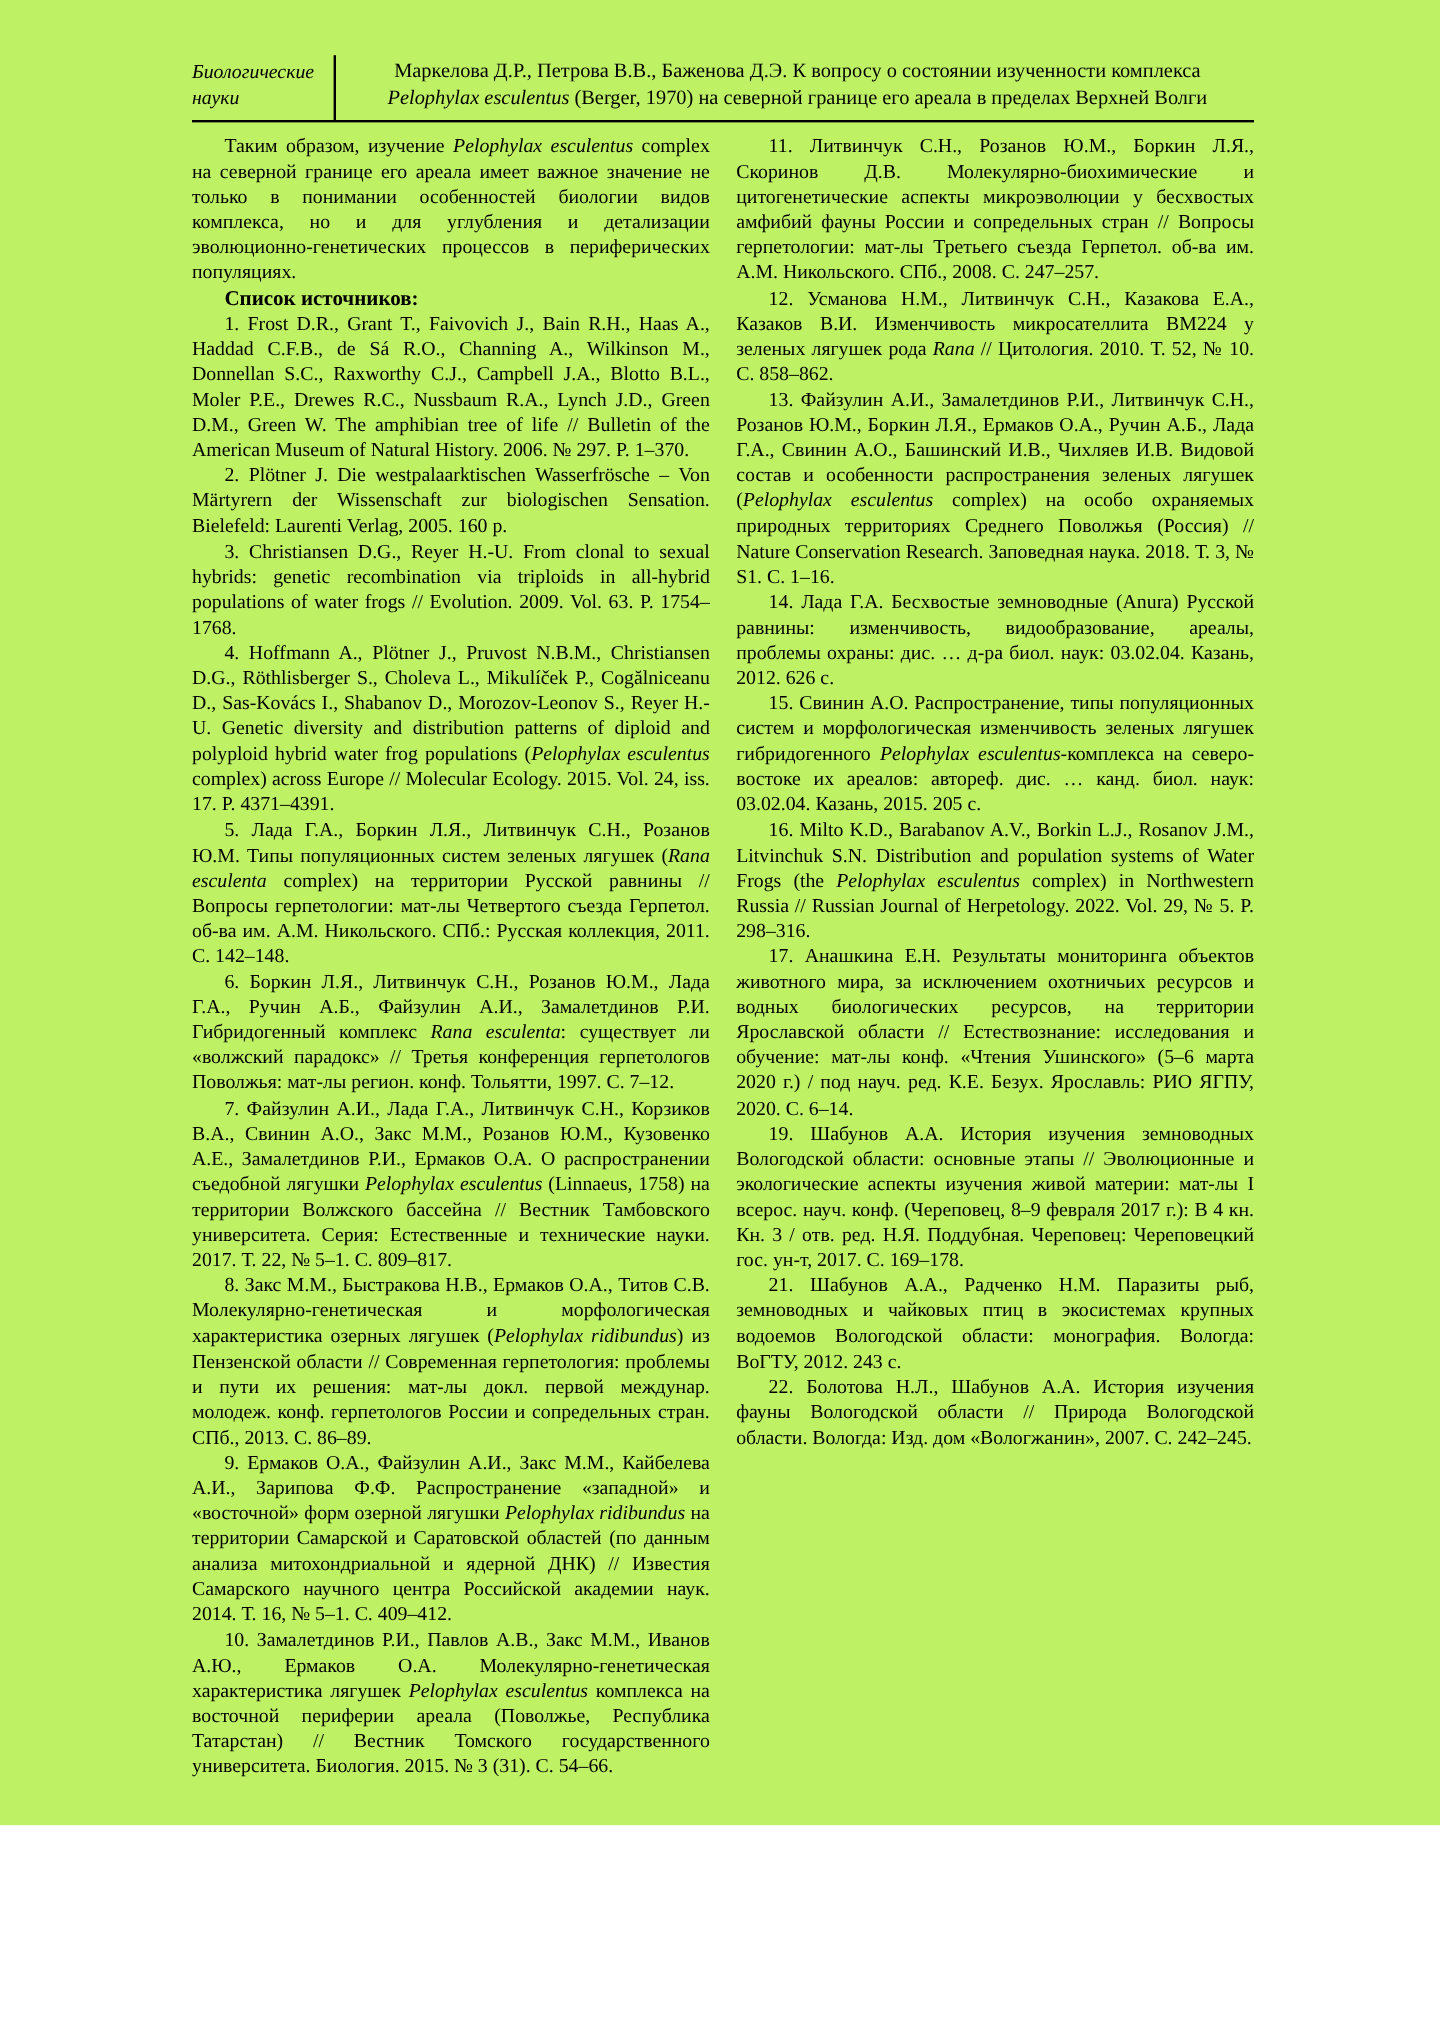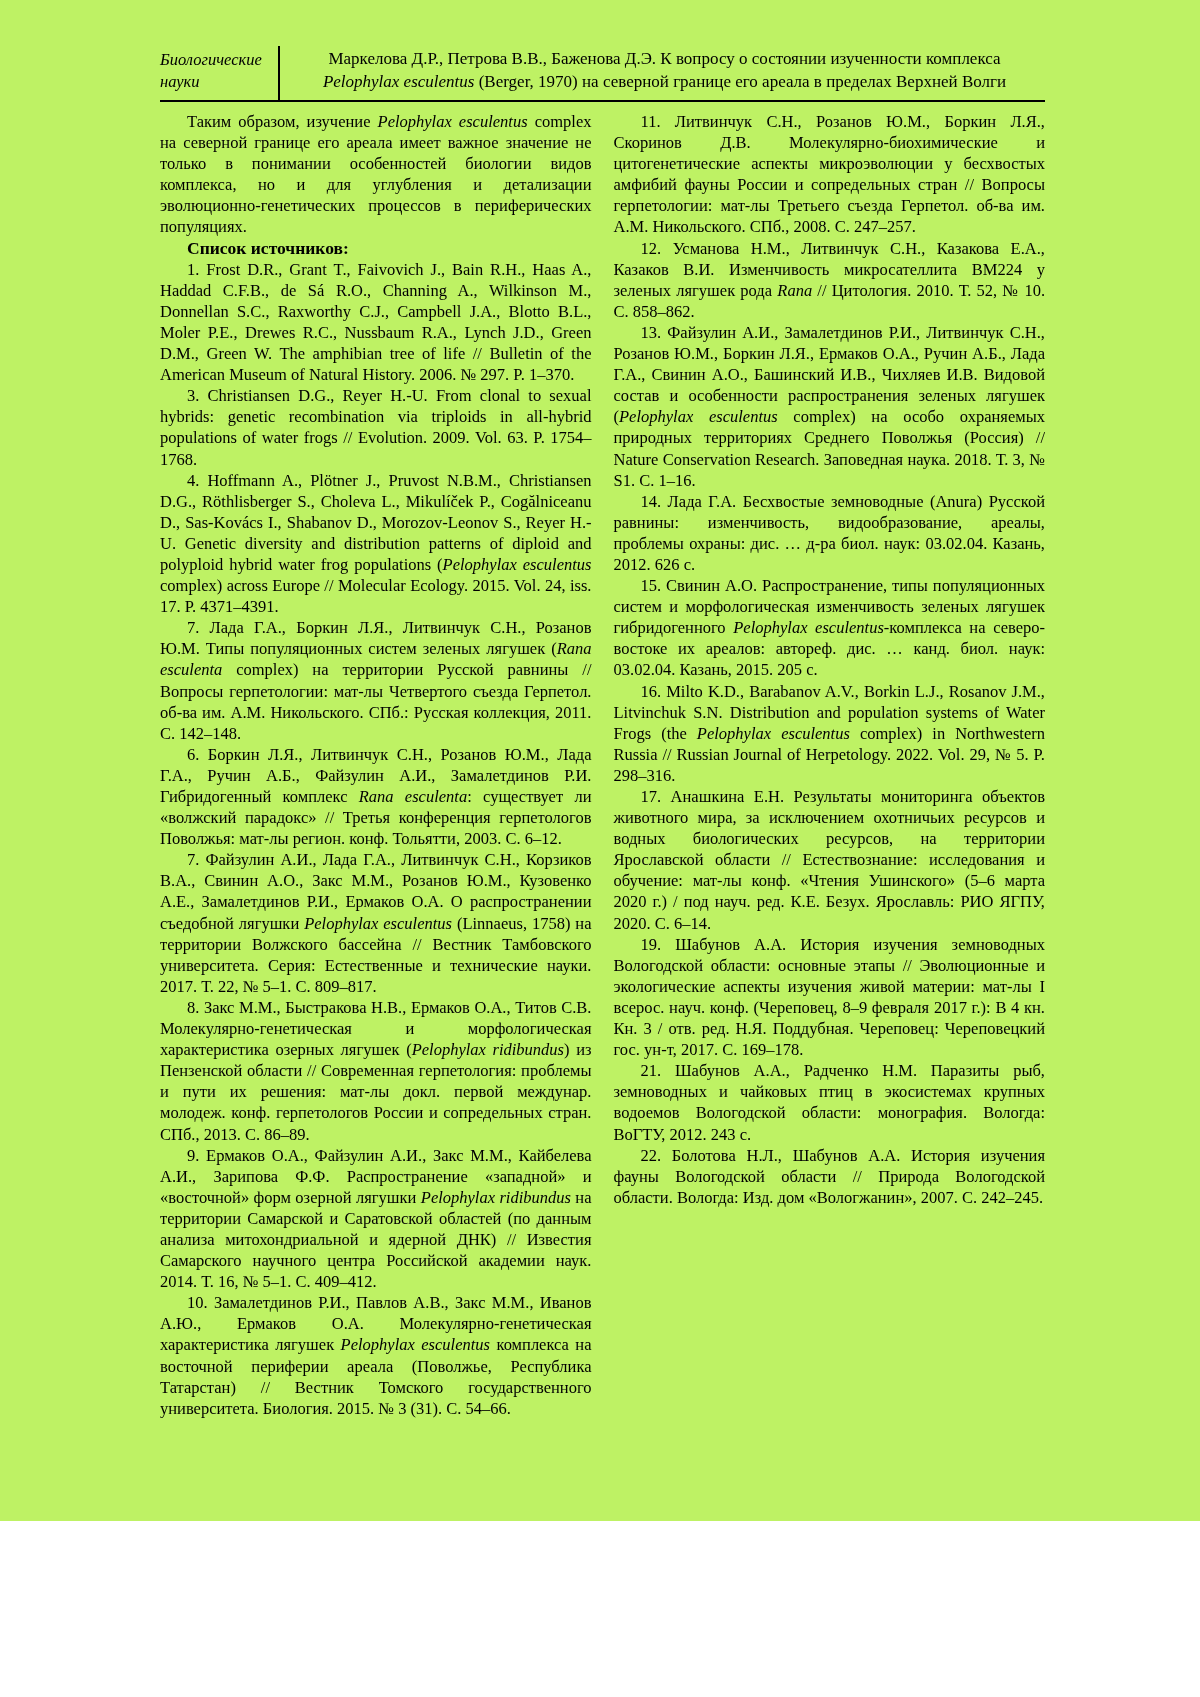--- a/index.html
+++ b/index.html
@@ -60,24 +60,25 @@
     <div class="header-divider"></div>
     <div class="title"><span>Маркелова Д.Р., Петрова В.В., Баженова Д.Э. К вопросу о состоянии изученности комплекса </span><i>Pelophylax esculentus</i><span> (Berger, 1970) на северной границе его ареала в пределах Верхней Волги</span></div>
   </div>
 
   <div class="columns">
     <div class="col">
       <p><span>Таким образом, изучение </span><i>Pelophylax esculentus</i><span> complex на северной границе его ареала имеет важное значение не только в понимании особенностей биологии видов комплекса, но и для углубления и детализации эволюционно-генетических процессов в периферических популяциях.</span></p>
       <p class="list-heading">Список источников:</p>
       <div>
           <p><span>1. Frost D.R., Grant T., Faivovich J., Bain R.H., Haas A., Haddad C.F.B., de Sá R.O., Channing A., Wilkinson M., Donnellan S.C., Raxworthy C.J., Campbell J.A., Blotto B.L., Moler P.E., Drewes R.C., Nussbaum R.A., Lynch J.D., Green D.M., Green W. The amphibian tree of life // Bulletin of the American Museum of Natural History. 2006. № 297. P. 1–370.</span></p>
+          <p><span>2. Plötner J. Die westpalaarktischen Wasserfrösche – Von Märtyrern der Wissenschaft zur biologischen Sensation. Bielefeld: Laurenti Verlag, 2005. 160 p.</span></p>
           <p><span>3. Christiansen D.G., Reyer H.-U. From clonal to sexual hybrids: genetic recombination via triploids in all-hybrid populations of water frogs // Evolution. 2009. Vol. 63. P. 1754–1768.</span></p>
           <p><span>4. Hoffmann A., Plötner J., Pruvost N.B.M., Christiansen D.G., Röthlisberger S., Choleva L., Mikulíček P., Cogălniceanu D., Sas-Kovács I., Shabanov D., Morozov-Leonov S., Reyer H.-U. Genetic diversity and distribution patterns of diploid and polyploid hybrid water frog populations (</span><i>Pelophylax esculentus</i><span> complex) across Europe // Molecular Ecology. 2015. Vol. 24, iss. 17. P. 4371–4391.</span></p>
-          <p><span>7. Лада Г.А., Боркин Л.Я., Литвинчук С.Н., Розанов Ю.М. Типы популяционных систем зеленых лягушек (</span><i>Rana esculenta</i><span> complex) на территории Русской равнины // Вопросы герпетологии: мат-лы Четвертого съезда Герпетол. об-ва им. А.М. Никольского. СПб.: Русская коллекция, 2011. С. 142–148.</span></p>
-          <p><span>6. Боркин Л.Я., Литвинчук С.Н., Розанов Ю.М., Лада Г.А., Ручин А.Б., Файзулин А.И., Замалетдинов Р.И. Гибридогенный комплекс </span><i>Rana esculenta</i><span>: существует ли «волжский парадокс» // Третья конференция герпетологов Поволжья: мат-лы регион. конф. Тольятти, 2003. С. 6–12.</span></p>
+          <p><span>5. Лада Г.А., Боркин Л.Я., Литвинчук С.Н., Розанов Ю.М. Типы популяционных систем зеленых лягушек (</span><i>Rana esculenta</i><span> complex) на территории Русской равнины // Вопросы герпетологии: мат-лы Четвертого съезда Герпетол. об-ва им. А.М. Никольского. СПб.: Русская коллекция, 2011. С. 142–148.</span></p>
+          <p><span>6. Боркин Л.Я., Литвинчук С.Н., Розанов Ю.М., Лада Г.А., Ручин А.Б., Файзулин А.И., Замалетдинов Р.И. Гибридогенный комплекс </span><i>Rana esculenta</i><span>: существует ли «волжский парадокс» // Третья конференция герпетологов Поволжья: мат-лы регион. конф. Тольятти, 1997. С. 7–12.</span></p>
           <p><span>7. Файзулин А.И., Лада Г.А., Литвинчук С.Н., Корзиков В.А., Свинин А.О., Закс М.М., Розанов Ю.М., Кузовенко А.Е., Замалетдинов Р.И., Ермаков О.А. О распространении съедобной лягушки </span><i>Pelophylax esculentus</i><span> (Linnaeus, 1758) на территории Волжского бассейна // Вестник Тамбовского университета. Серия: Естественные и технические науки. 2017. Т. 22, № 5–1. С. 809–817.</span></p>
           <p><span>8. Закс М.М., Быстракова Н.В., Ермаков О.А., Титов С.В. Молекулярно-генетическая и морфологическая характеристика озерных лягушек (</span><i>Pelophylax ridibundus</i><span>) из Пензенской области // Современная герпетология: проблемы и пути их решения: мат-лы докл. первой междунар. молодеж. конф. герпетологов России и сопредельных стран. СПб., 2013. С. 86–89.</span></p>
           <p><span>9. Ермаков О.А., Файзулин А.И., Закс М.М., Кайбелева А.И., Зарипова Ф.Ф. Распространение «западной» и «восточной» форм озерной лягушки </span><i>Pelophylax ridibundus</i><span> на территории Самарской и Саратовской областей (по данным анализа митохондриальной и ядерной ДНК) // Известия Самарского научного центра Российской академии наук. 2014. Т. 16, № 5–1. С. 409–412.</span></p>
           <p><span>10. Замалетдинов Р.И., Павлов А.В., Закс М.М., Иванов А.Ю., Ермаков О.А. Молекулярно-генетическая характеристика лягушек </span><i>Pelophylax esculentus</i><span> комплекса на восточной периферии ареала (Поволжье, Республика Татарстан) // Вестник Томского государственного университета. Биология. 2015. № 3 (31). С. 54–66.</span></p>
         </div>
     </div>
     <div class="col">
       <div>
           <p><span>11. Литвинчук С.Н., Розанов Ю.М., Боркин Л.Я., Скоринов Д.В. Молекулярно-биохимические и цитогенетические аспекты микроэволюции у бесхвостых амфибий фауны России и сопредельных стран // Вопросы герпетологии: мат-лы Третьего съезда Герпетол. об-ва им. А.М. Никольского. СПб., 2008. С. 247–257.</span></p>
           <p><span>12. Усманова Н.М., Литвинчук С.Н., Казакова Е.А., Казаков В.И. Изменчивость микросателлита BM224 у зеленых лягушек рода </span><i>Rana</i><span> // Цитология. 2010. Т. 52, № 10. С. 858–862.</span></p>

